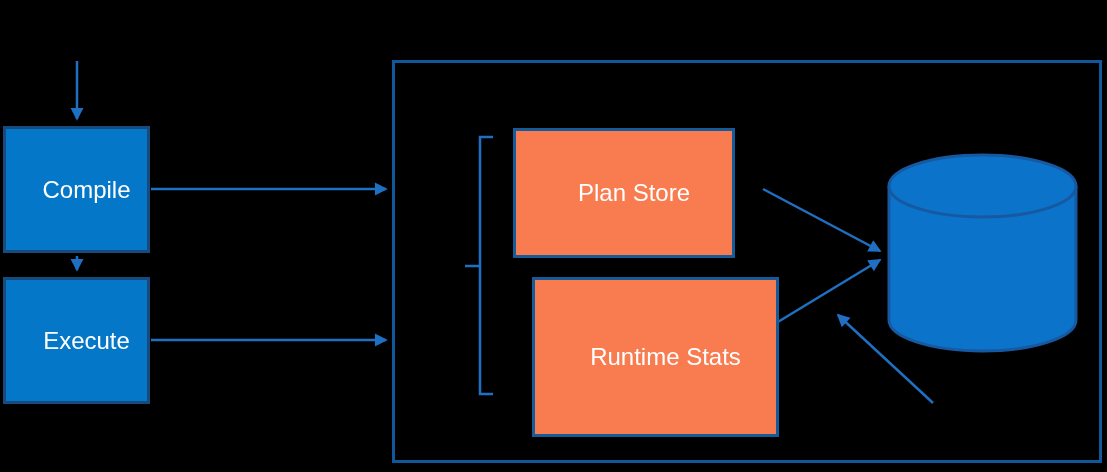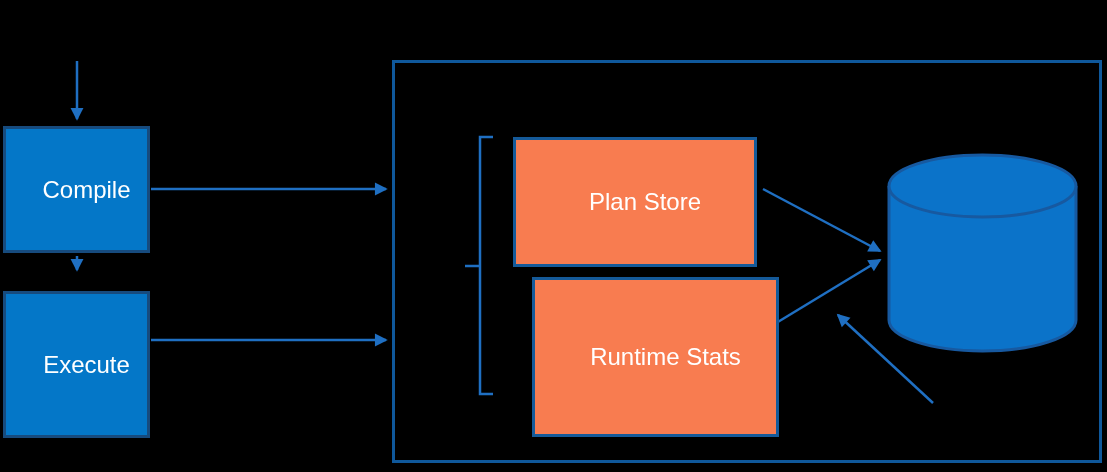--- a/index.html
+++ b/index.html
@@ -15,22 +15,22 @@
   .cyl-top{fill:var(--cyl-blue);stroke:var(--cyl-border);stroke-width:3;}
   .node{
     position:absolute;display:flex;align-items:center;justify-content:center;
     box-sizing:border-box;color:var(--text-white);font-size:24px;font-weight:400;
     text-align:center;
     padding-left:20px;
   }
   .node.blue{background:var(--node-blue);border:3px solid var(--node-blue-border);}
   .node.orange{background:var(--node-orange);border:3px solid var(--node-orange-border);}
   #compile{left:3px;top:126px;width:147px;height:127px;}
-  #execute{left:3px;top:291px;width:147px;height:147px;}
-  #plan-store{left:513px;top:137px;width:244px;height:130px;text-align:center;}
+  #execute{left:3px;top:277px;width:147px;height:127px;}
+  #plan-store{left:513px;top:128px;width:222px;height:130px;text-align:center;}
   #runtime-stats{left:516px;top:277px;width:247px;height:160px;margin-left:16px;}
   .frame{
     position:absolute;left:392px;top:60px;width:710px;height:403px;
     box-sizing:border-box;border:3px solid var(--frame-blue);background:transparent;
   }
   .cyl-label{
     position:absolute;left:893px;top:236px;width:180px;
     color:var(--text-white);font-size:24px;line-height:34px;text-align:center;
   }
 </style>

